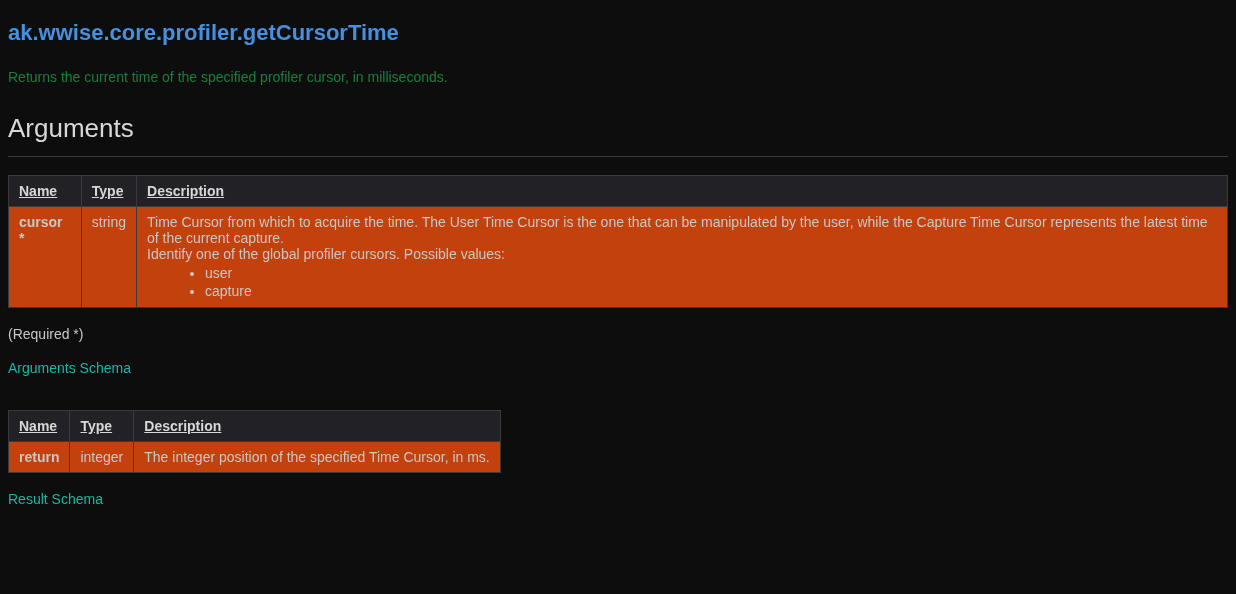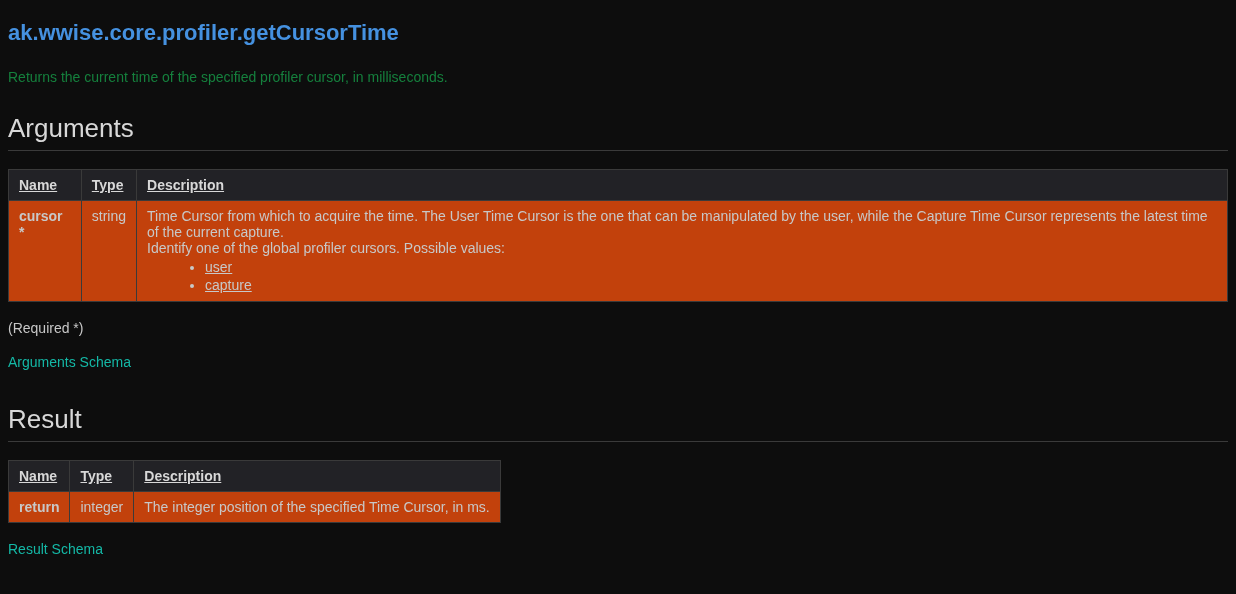--- a/index.html
+++ b/index.html
@@ -24,21 +24,21 @@
     }
     .description {
       color: #15803d;
       margin-bottom: 28px;
     }
     h2 {
       color: #d8d8d8;
       font-size: 26px;
       font-weight: normal;
       border-bottom: 1px solid #3a3a3a;
-      padding-bottom: 6px;
+      padding-bottom: 12px;
       margin-bottom: 18px;
     }
     table {
       border-collapse: collapse;
       margin-bottom: 18px;
     }
     table.full {
       width: 100%;
     }
     th {
@@ -56,21 +56,20 @@
       padding: 7px 10px;
       border: 1px solid #3a3a3a;
       vertical-align: top;
     }
     td.name-cell {
       font-weight: bold;
     }
     td ul {
       padding-left: 58px;
       margin-top: 2px;
-      text-decoration: underline;
     }
     td ul li {
       padding: 1px 0;
     }
     .note {
       margin-bottom: 18px;
     }
     a.link {
       color: #14b8a6;
       text-decoration: none;
@@ -114,21 +113,20 @@
       </td>
     </tr>
   </tbody>
 </table>
 
 <p class="note">(Required *)</p>
 
 <a href="#" class="link">Arguments Schema</a>
 
 <div class="result-section">
-  <h2>Result</h2>
 
   <table>
     <thead>
       <tr>
         <th>Name</th>
         <th>Type</th>
         <th>Description</th>
       </tr>
     </thead>
     <tbody>

